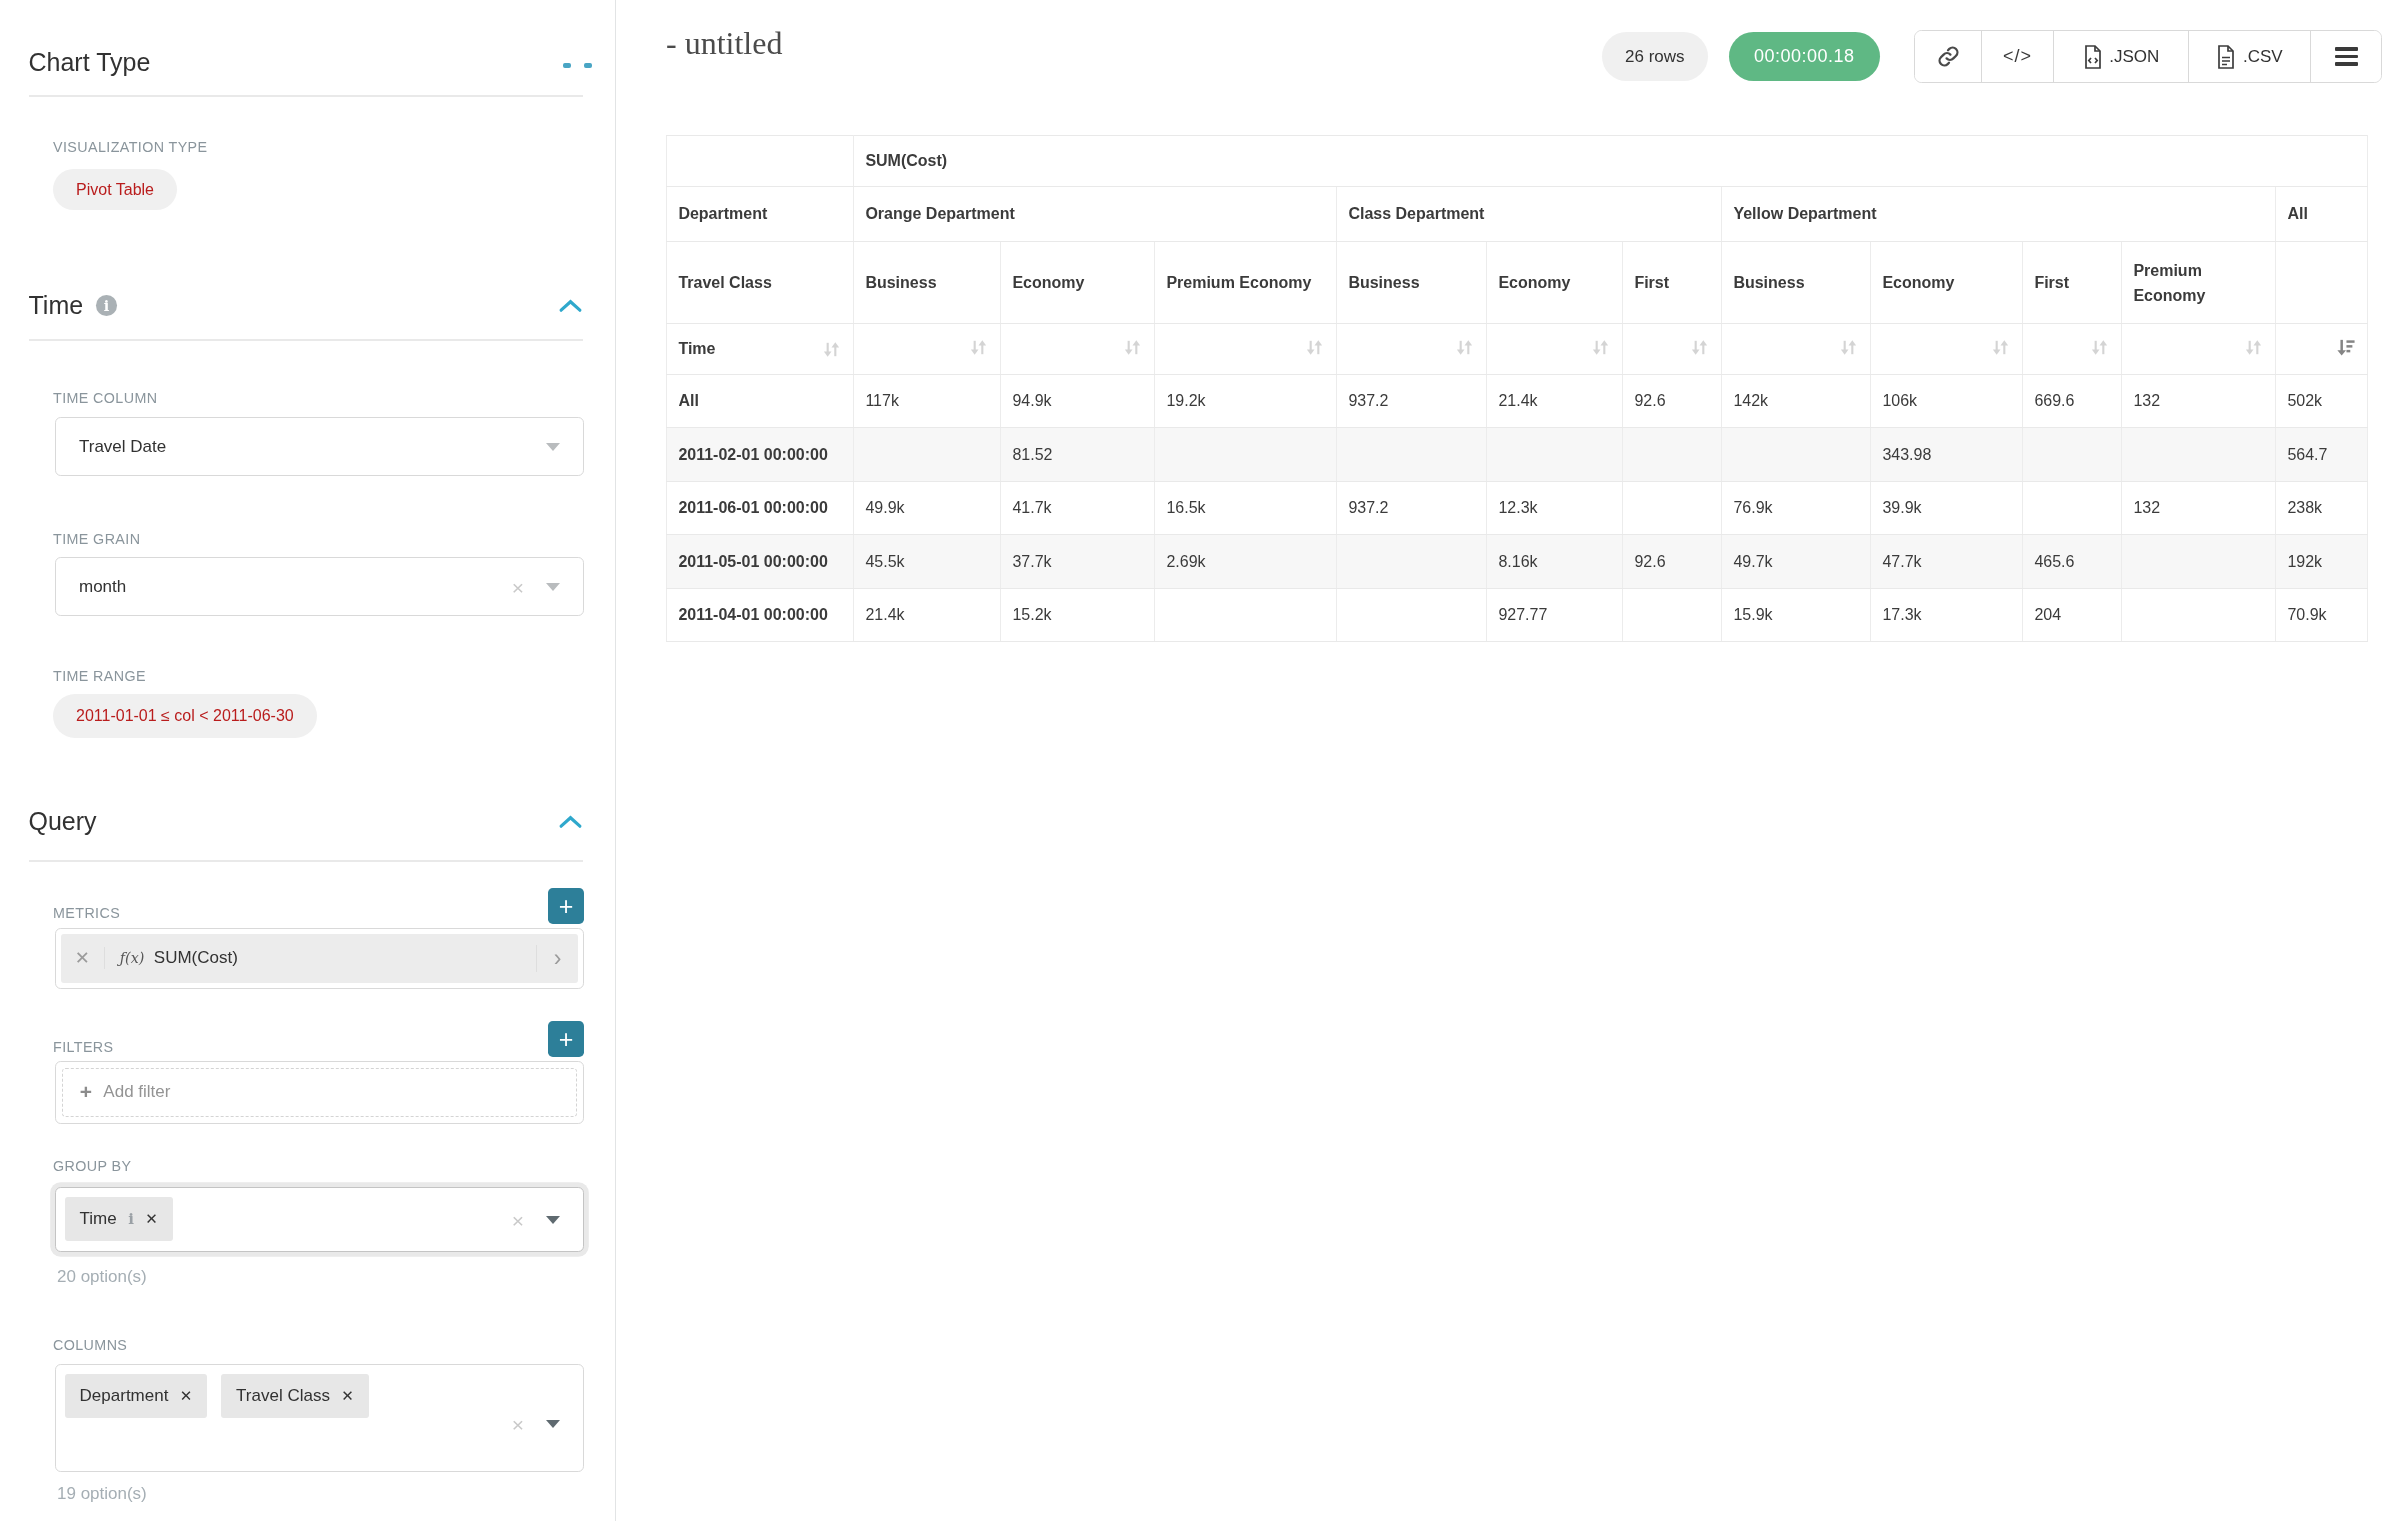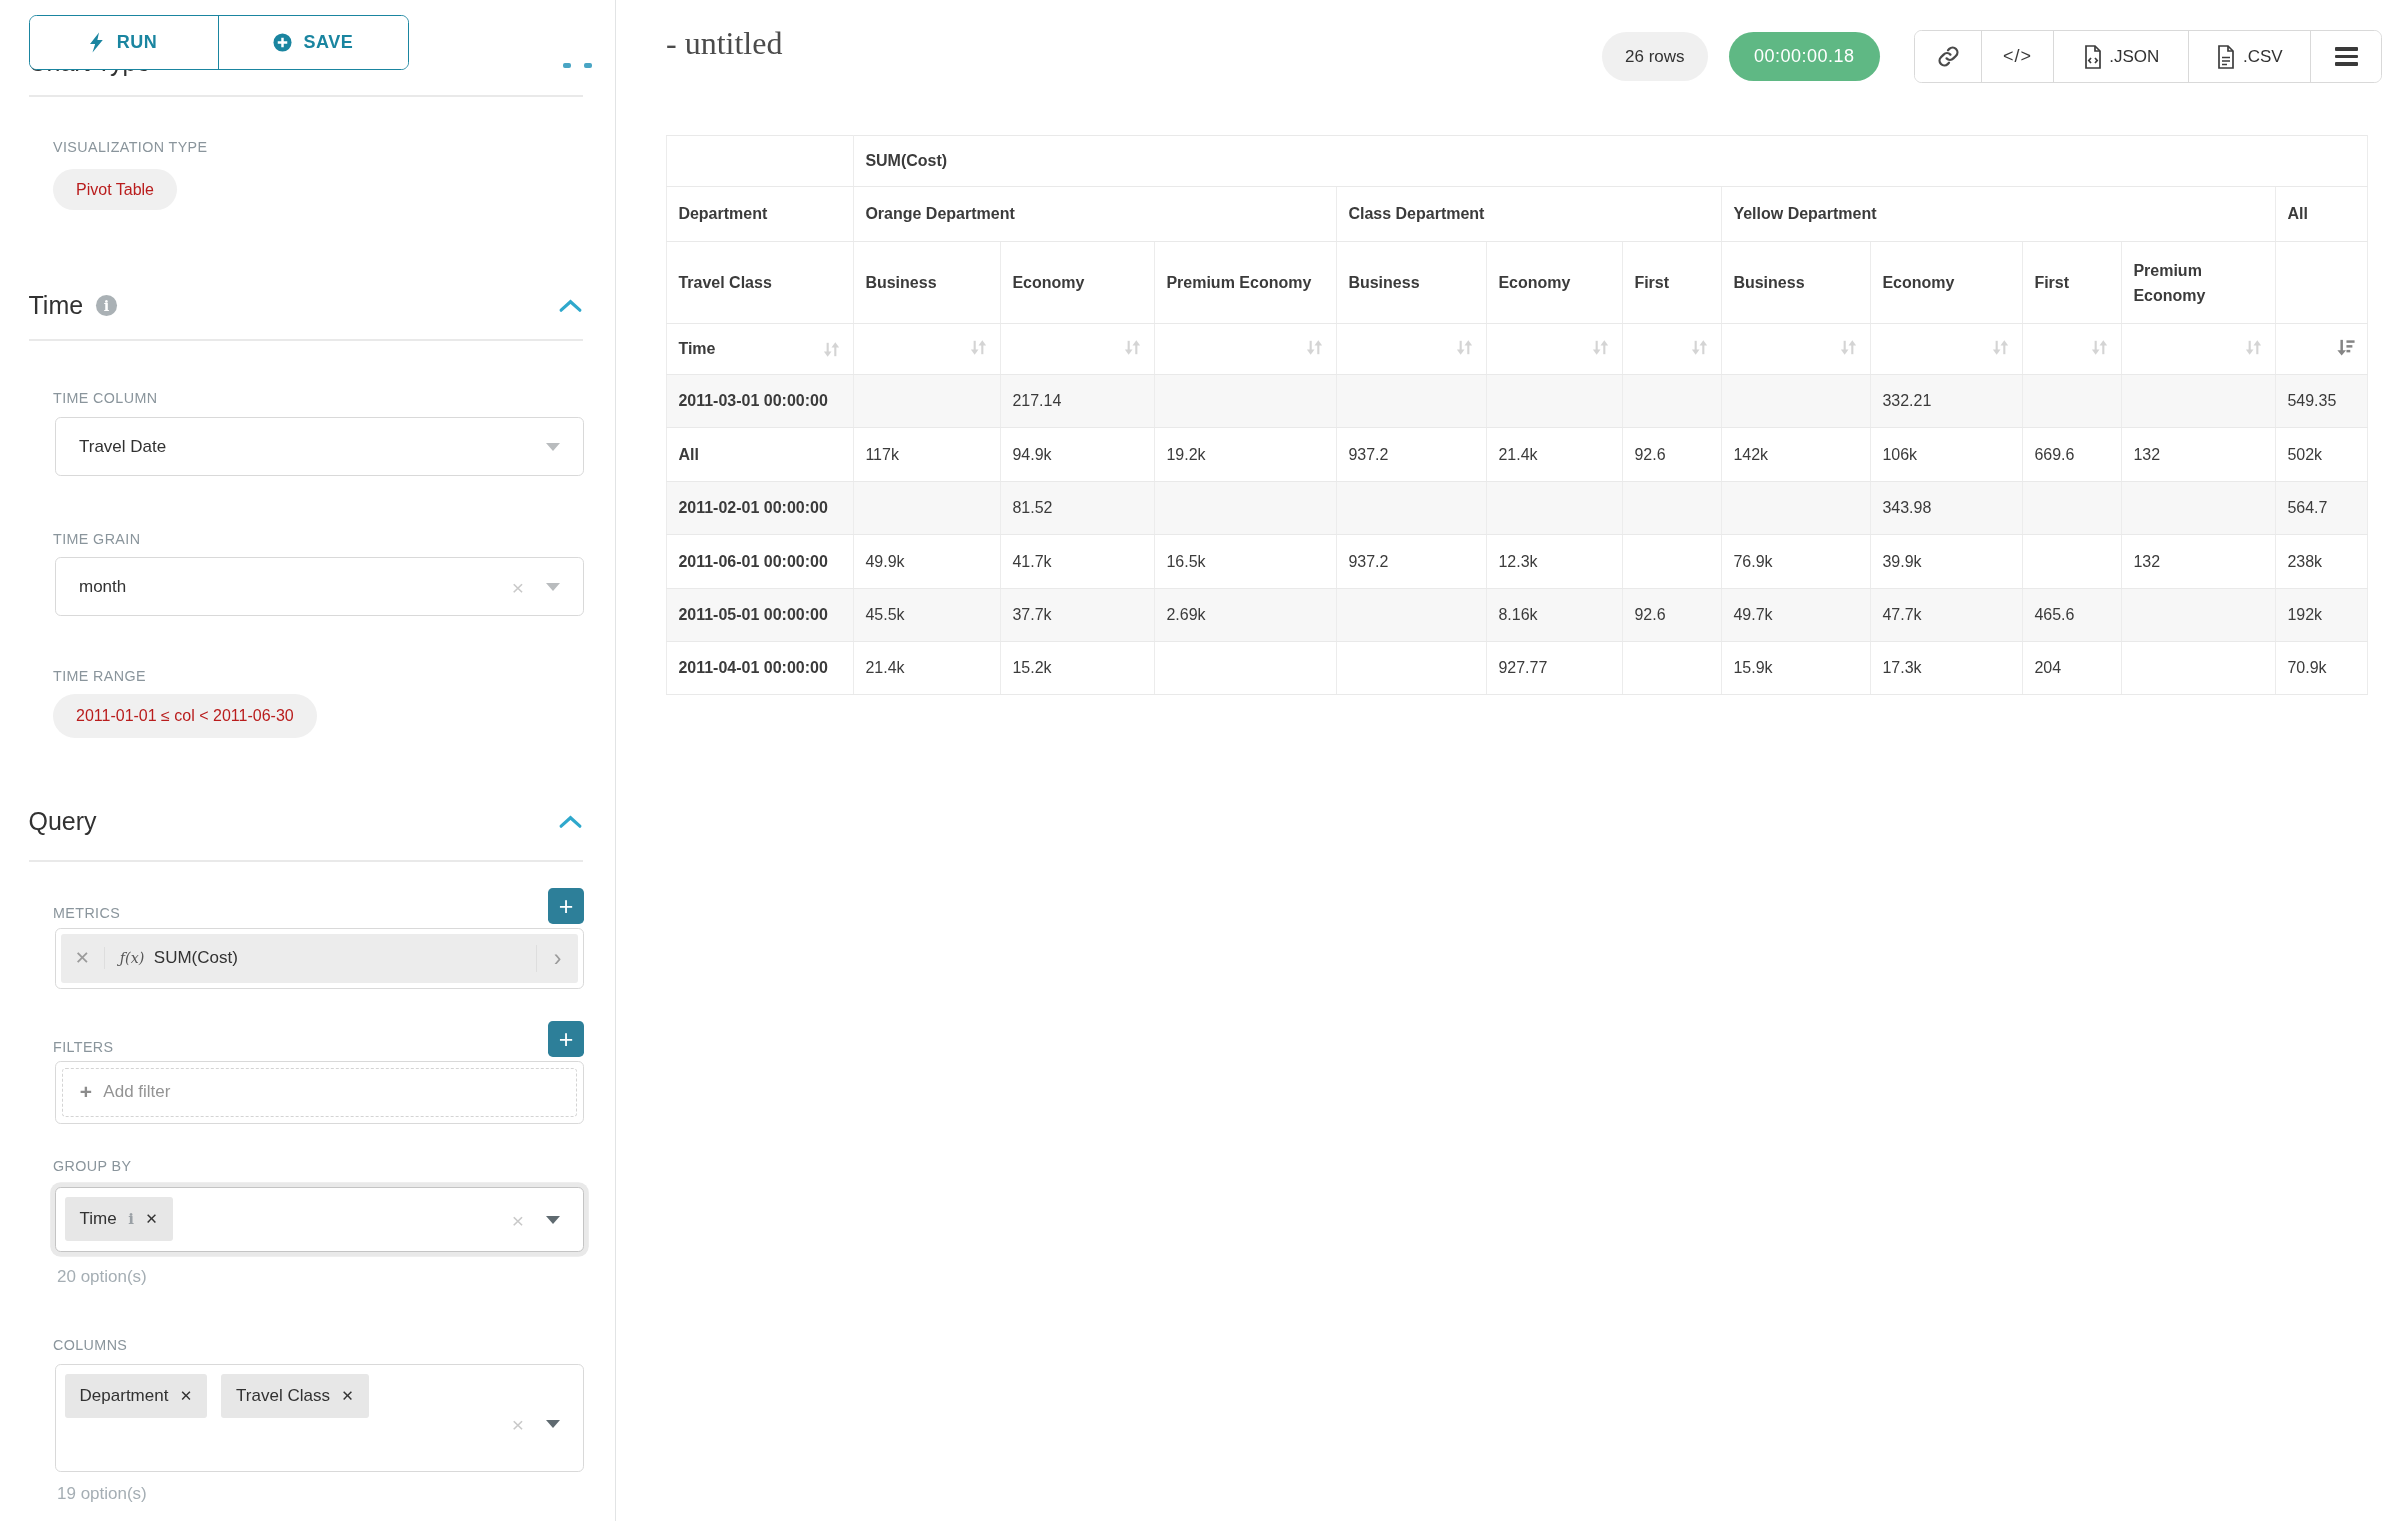--- a/index.html
+++ b/index.html
@@ -119,35 +119,20 @@
 <div class="sidebar">
 
   <div class="chart-type-title">Chart Type</div>
   <div class="chev-remnant" style="left:563px;">
       <i></i>
     </div>
   <div class="chev-remnant" style="left:584px;">
       <i></i>
     </div>
 
-  <div class="btn-group">
-    <button>
-      <svg width="15" height="21" viewBox="0 0 12 16">
-          <path d="M7.2 0L0 9.2h4.1L2 16l8.2-10H5.9z" fill="#1a85a0"></path>
-        </svg>
-      <span>RUN</span>
-    </button>
-    <button>
-      <svg width="19" height="19" viewBox="0 0 20 20">
-          <circle cx="10" cy="10" r="9.5" fill="#1a85a0"></circle>
-          <path d="M10 5v10M5 10h10" stroke="#fff" stroke-width="2.6"></path>
-        </svg>
-      <span>SAVE</span>
-    </button>
-  </div>
 
   <div class="divider" style="top:95px;"></div>
 
   <div class="field-label" style="top:139px;">VISUALIZATION TYPE</div>
   <div class="pill" style="left:53px; top:169px;">Pivot Table</div>
 
   <div class="section-header" style="top:291px;">
     <span class="sec-title">Time</span>
     <svg class="info-circle" width="23" height="23" viewBox="0 0 24 24">
         <circle cx="12" cy="12" r="11" fill="#aab1b5"></circle>
@@ -416,34 +401,20 @@
                   <rect x="5.7" y="3" width="2.6" height="12"></rect>
                   <polygon points="2.5,14 11.5,14 7,19.5"></polygon>
                   <rect x="12" y="3.5" width="8.5" height="2.6"></rect>
                   <rect x="12" y="8.5" width="6.2" height="2.6"></rect>
                   <rect x="12" y="13.5" width="4" height="2.6"></rect>
                 </g>
               </svg></span></td>
         </tr>
     </thead>
     <tbody>
-        <tr class="stripe">
-          <th>2011-03-01 00:00:00</th>
-          <td></td>
-          <td>217.14</td>
-          <td></td>
-          <td></td>
-          <td></td>
-          <td></td>
-          <td></td>
-          <td>332.21</td>
-          <td></td>
-          <td></td>
-          <td>549.35</td>
-        </tr>
         <tr>
           <th>All</th>
           <td>117k</td>
           <td>94.9k</td>
           <td>19.2k</td>
           <td>937.2</td>
           <td>21.4k</td>
           <td>92.6</td>
           <td>142k</td>
           <td>106k</td>

